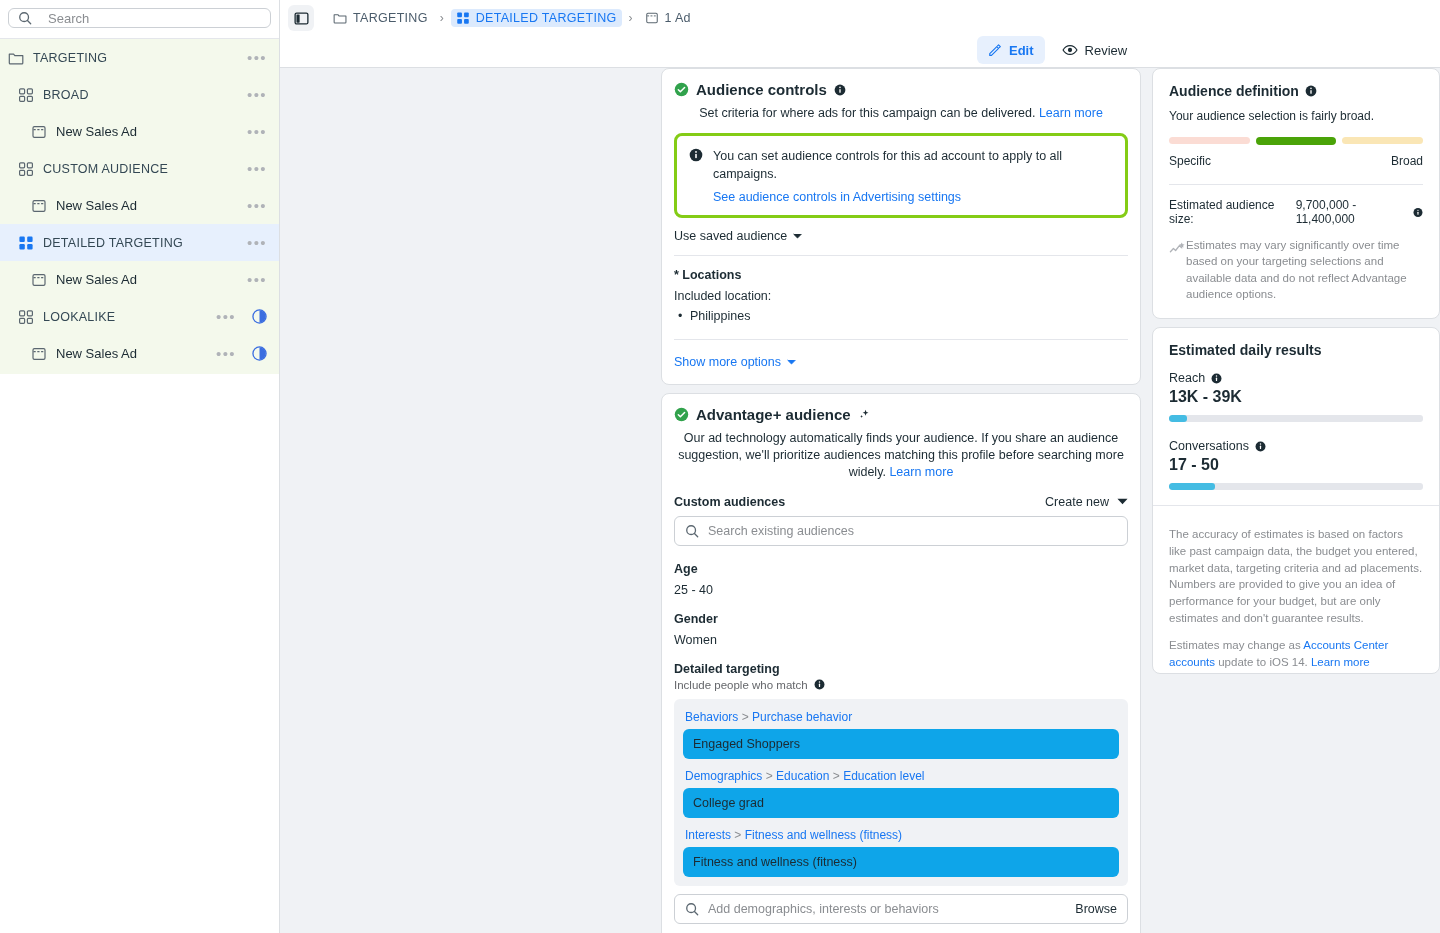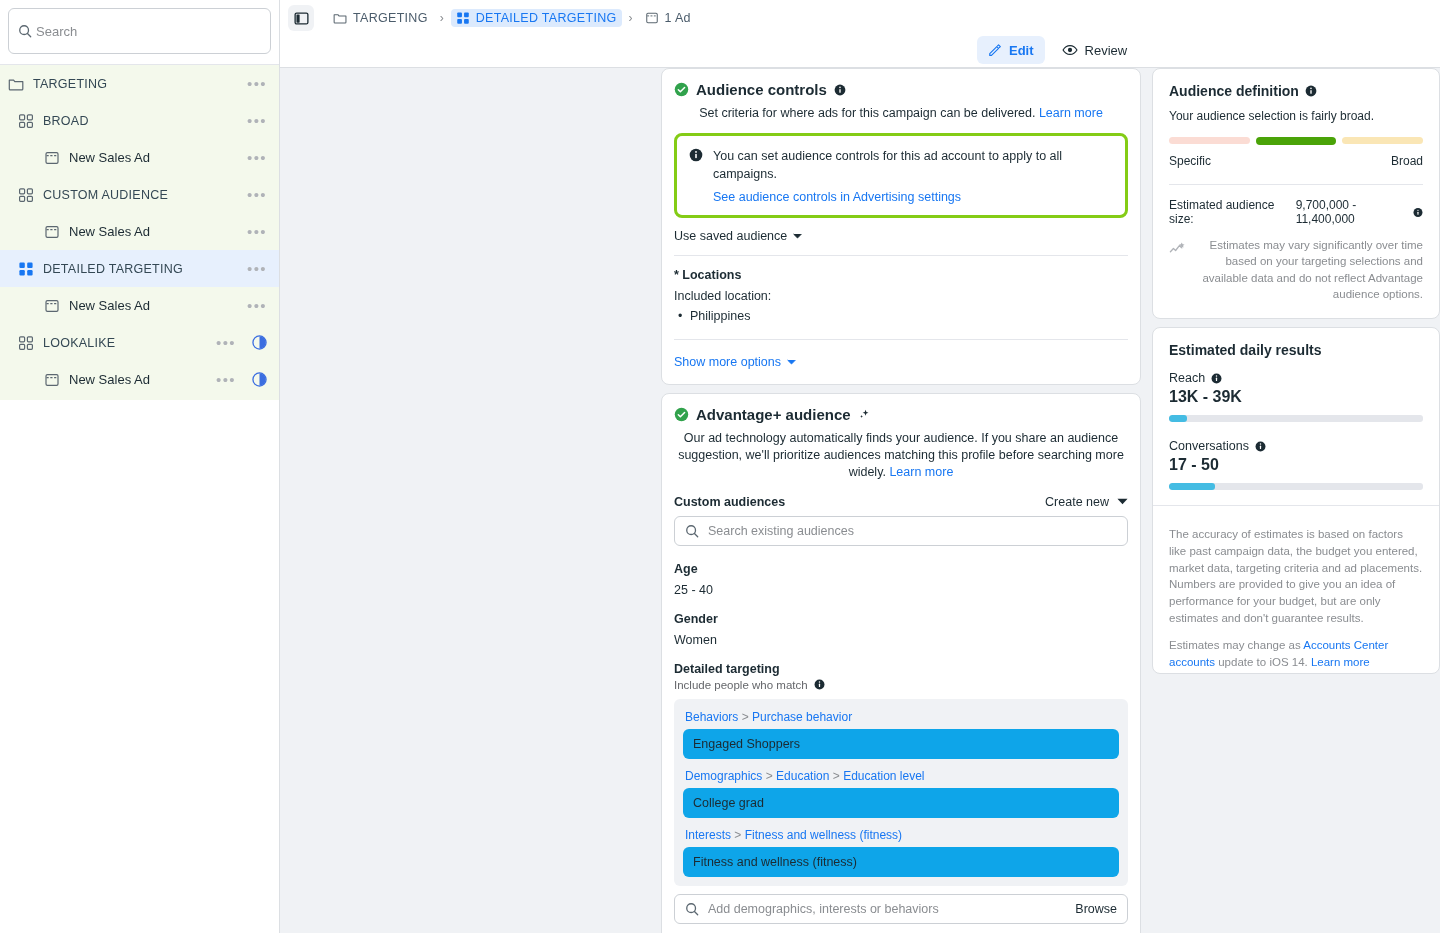--- a/index.html
+++ b/index.html
@@ -15,22 +15,22 @@
   
   .sidebar {
     width: 280px; height: 933px;
     background: #ffffff;
     border-right: 1px solid #dcdfe3;
     flex: 0 0 280px;
     position: relative;
   }
   .search-wrap { padding: 8px 8px 10px 8px; }
   .search-box {
-    display: flex; align-items: center; gap: 4px;
-    height: 46px; border: 1px solid #ccd0d5; border-radius: 6px;
+    display: flex; align-items: center; gap: 16px;
+    height: 20px; border: 1px solid #ccd0d5; border-radius: 6px;
     padding: 0 9px; background: #fff;
   }
   .search-box .ph { color: #8a8d91; font-size: 13px; }
   .sb-divider { height: 1px; background: #e4e6eb; }
   .tree { background: #f4f9ec; padding-bottom: 2px; }
   .row {
     display: flex; align-items: center; height: 37px;
     padding-right: 12px; cursor: pointer; position: relative;
   }
   .row.selected { background: #e7f0fd; }
@@ -38,21 +38,21 @@
     font-size: 12.5px; color: #344854; letter-spacing: .25px;
     white-space: nowrap; overflow: hidden; text-overflow: ellipsis;
     flex: 1;
   }
   .row .lbl.ad { font-size: 13px; letter-spacing: 0; color: #1c2b33; }
   .ico { width: 16px; height: 16px; flex: 0 0 16px; margin-right: 9px; display:block; }
   .dots { color: #b0b3b8; font-size: 15px; letter-spacing: 1.4px; line-height: 1; padding-left:6px;}
   .ab-ico { width: 15px; height: 15px; margin-left: 16px; flex:0 0 15px;}
   .ind0 { padding-left: 8px; }
   .ind1 { padding-left: 18px; }
-  .ind2 { padding-left: 44px; }
+  .ind2 { padding-left: 31px; }
 
   
   .main { flex: 1; height: 933px; position: relative; background: #f0f2f5; }
   .topbar {
     height: 68px; background: #ffffff; border-bottom: 1px solid #dcdfe3;
     position: relative;
   }
   .crumbs { display: flex; align-items: center; height: 36px; padding-left: 8px; gap: 0; }
   .panel-btn {
     width: 26px; height: 26px; border-radius: 6px; background: #f0f2f5;
@@ -140,21 +140,21 @@
     background: #fff; border: 1px solid #dcdfe3; border-radius: 8px;
     padding: 14px 16px 16px 16px; margin-bottom: 8px;
   }
   .rp-title { font-size: 14px; font-weight: bold; display: flex; align-items: center; gap: 6px; }
   .rp-sub { font-size: 12px; color: #1c2b33; margin-top: 10px; }
   .meter { display: flex; gap: 6px; margin-top: 14px; }
   .meter span { height: 7px; border-radius: 4px; flex: 1; }
   .meter-labels { display: flex; justify-content: space-between; font-size: 12px; color: #1c2b33; margin-top: 9px; }
   .rp-hr { height: 1px; background: #e4e6eb; margin: 16px 0 13px 0; }
   .est-size { font-size: 12px; color: #1c2b33; display: flex; align-items: center; gap: 6px; }
-  .rp-note { display: flex; margin-top: 11px; text-align: right; }
+  .rp-note { display: flex; margin-top: 11px; }
   .rp-note p { font-size: 11.5px; color: #8a8d91; line-height: 1.42; }
   .metric-label { font-size: 12.5px; color: #1c2b33; display: flex; align-items: center; gap: 6px; }
   .metric-val { font-size: 16px; font-weight: bold; color: #1c2b33; margin-top: 3px; }
   .bar-track { height: 7px; border-radius: 3px; background: #e4e6eb; margin-top: 9px; position: relative; overflow: hidden;}
   .bar-fill { height: 7px; border-radius: 3px; background: #44bce3; position: absolute; left:0; top:0;}
   .rp-foot { font-size: 11.5px; color: #8a8d91; line-height: 1.45; margin-top: 20px; }
   .rp-foot.second { margin-top: 11px; }
   svg { display: block; }
 </style>
 </head>

